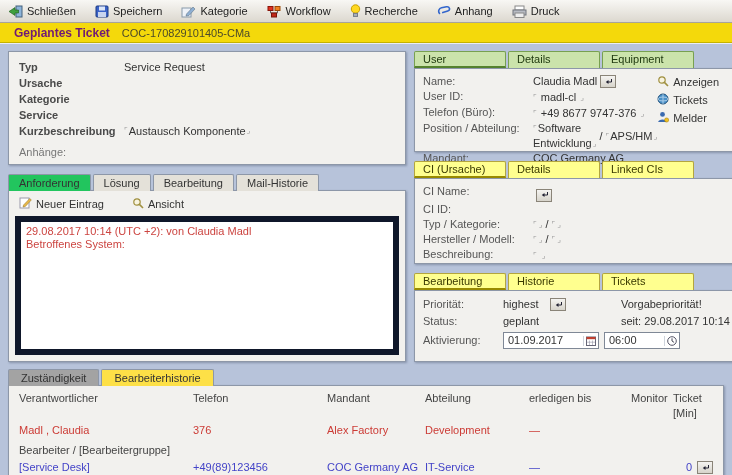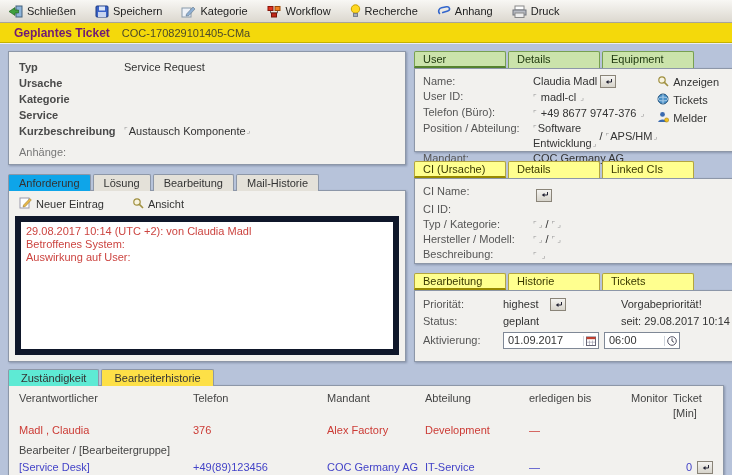--- a/index.html
+++ b/index.html
@@ -41,21 +41,21 @@
   .flabel { width: 105px; flex: none; font-weight: bold; color: #4a4a4a; }
   .flabel.plain { font-weight: normal; color: #777; }
   .fvalue { color: #333; }
   
   .editable::before { content: "⌜"; color: #9a9a9a; font-size: 8px; vertical-align: top; margin-right: 1px; }
   .editable::after  { content: "⌟"; color: #9a9a9a; font-size: 8px; vertical-align: bottom; margin-left: 1px; }
   
   .tabs { display: flex; position: relative; z-index: 2; }
   .tab { border: 1px solid #8d97a8; border-bottom: none; margin-right: 2px; padding: 2px 10px; border-radius: 2px 2px 0 0; background: #e4e1d9; color: #333; white-space: nowrap; }
   .lt-tabs { margin-top: 8px; top: 1px; }
-  .lt-tabs .tab.active { background: #0ea5e9; }
+  .lt-tabs .tab.active { background: #22c55e; }
   
   .entry-panel { flex: 1; padding: 4px 6px 6px; display: flex; flex-direction: column; }
   .entry-toolbar { display: flex; gap: 28px; align-items: center; padding: 2px 4px 5px; }
   .elink { display: flex; align-items: center; gap: 4px; color: #333; }
   .entry-text { flex: 1; background: #fff; border: 6px solid #0f172a; padding: 3px 5px; color: #cc4440; line-height: 13px; }
   
   .rtab { min-width: 92px; padding: 1px 8px; }
   .gtab { background: #cbe3ab; border-color: #78a050; color: #203a10; }
   .gtab.active { border-bottom: 2px solid #55822e; }
   .ytab { background: #ffff8f; border-color: #b3a53e; color: #3a3a00; }
@@ -76,21 +76,21 @@
   .mini-btn { width: 16px; height: 13px; background: linear-gradient(#f5f4f1,#d7d4cb); border: 1px solid #8a8478; display: inline-flex; align-items: center; justify-content: center; flex: none; }
   .input-box { display: flex; align-items: center; border: 1px solid #7f8896; background: #fff; height: 17px; padding: 0 2px 0 4px; margin-right: 5px; }
   .input-box input { border: none; outline: none; font: inherit; color: #333; width: 100%; background: transparent; }
   .ib-date { width: 96px; }
   .ib-time { width: 76px; }
   .ib-icon { flex: none; border-left: 1px solid #cfd4dc; padding-left: 2px; display: flex; }
   
   .bottom { flex: 1; display: flex; flex-direction: column; }
   .b-tabs { top: 1px; }
   .b-tabs .tab { background: #fde047; border-color: #8d97a8; padding: 2px 12px; }
-  .b-tabs .tab.active { background: #5eead4; }
+  .b-tabs .tab.active { background: #a3a3a3; }
   .bottom-body { flex: 1; padding: 5px 10px 4px; }
   .btable { display: grid; grid-template-columns: 172px 132px 96px 102px 100px 40px 1fr; column-gap: 2px; line-height: 15px; }
   .bh { color: #444; }
   .c7 { display: flex; justify-content: flex-end; align-items: center; gap: 5px; }
   .red  { color: #cc3b35; }
   .blue { color: #4343c8; }
   .group-label { grid-column: 1 / -1; color: #444; }
   .sp2 { grid-column: 1 / -1; height: 2px; }
   .sp4 { grid-column: 1 / -1; height: 5px; }
 </style>
@@ -224,21 +224,20 @@
               <span><svg width="12" height="12" viewBox="0 0 12 12">
                     <circle cx="5" cy="5" r="3.2" fill="#f8f4e0" stroke="#a09040" stroke-width="1.2"></circle>
                     <line x1="7.4" y1="7.4" x2="11" y2="11" stroke="#a09040" stroke-width="1.6"></line>
                   </svg></span>
               <span>Ansicht</span>
             </span>
           </div>
           <div class="entry-text">
             <div>29.08.2017 10:14 (UTC +2): von Claudia Madl</div>
             <div>Betroffenes System:</div>
-            <div>Auswirkung auf User:</div>
           </div>
         </div>
       </div>
 
       <div class="col-right">
 
         <div>
           <div class="tabs">
             <div class="tab rtab gtab active">User</div>
             <div class="tab rtab gtab">Details</div>

